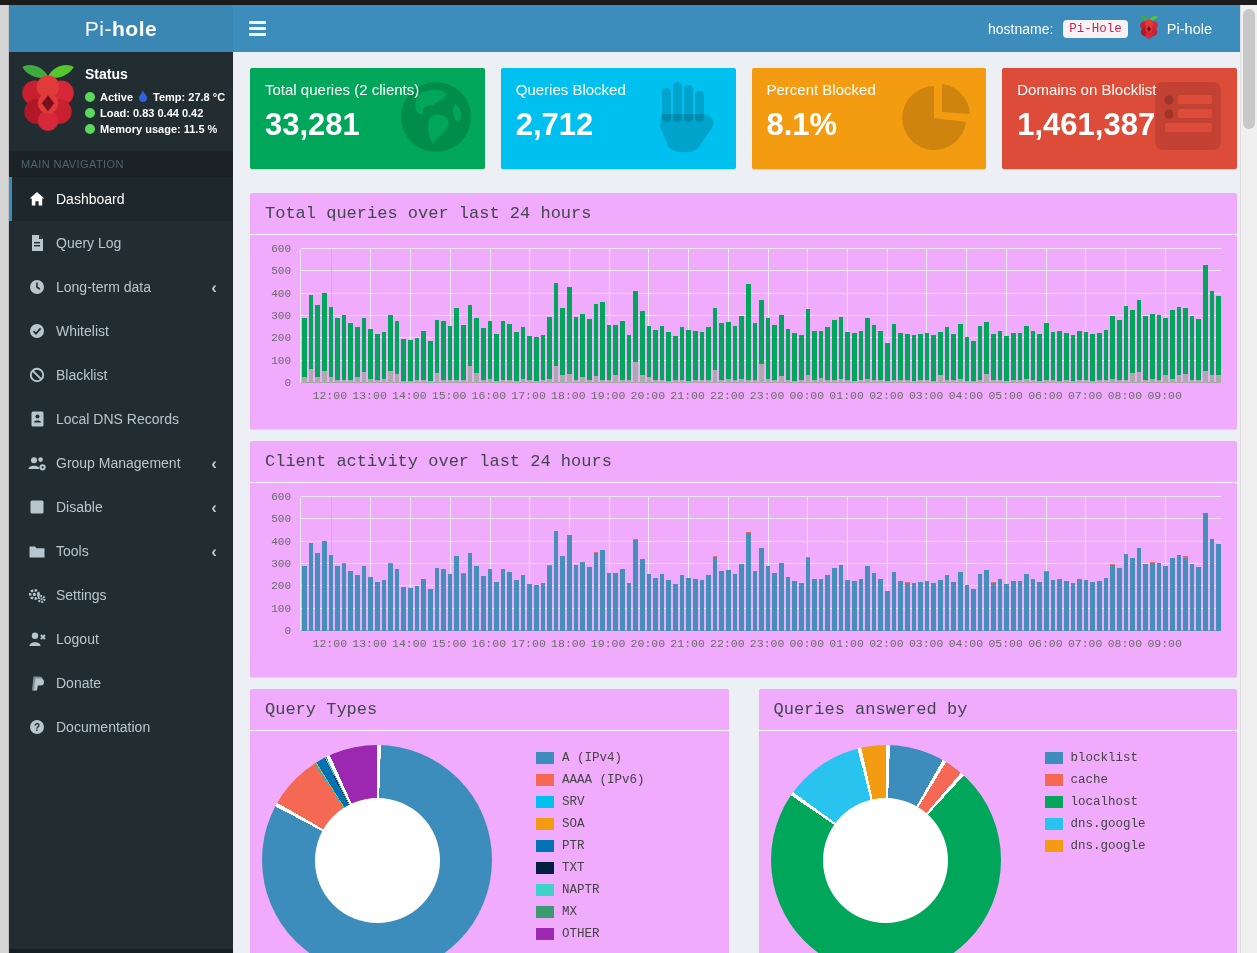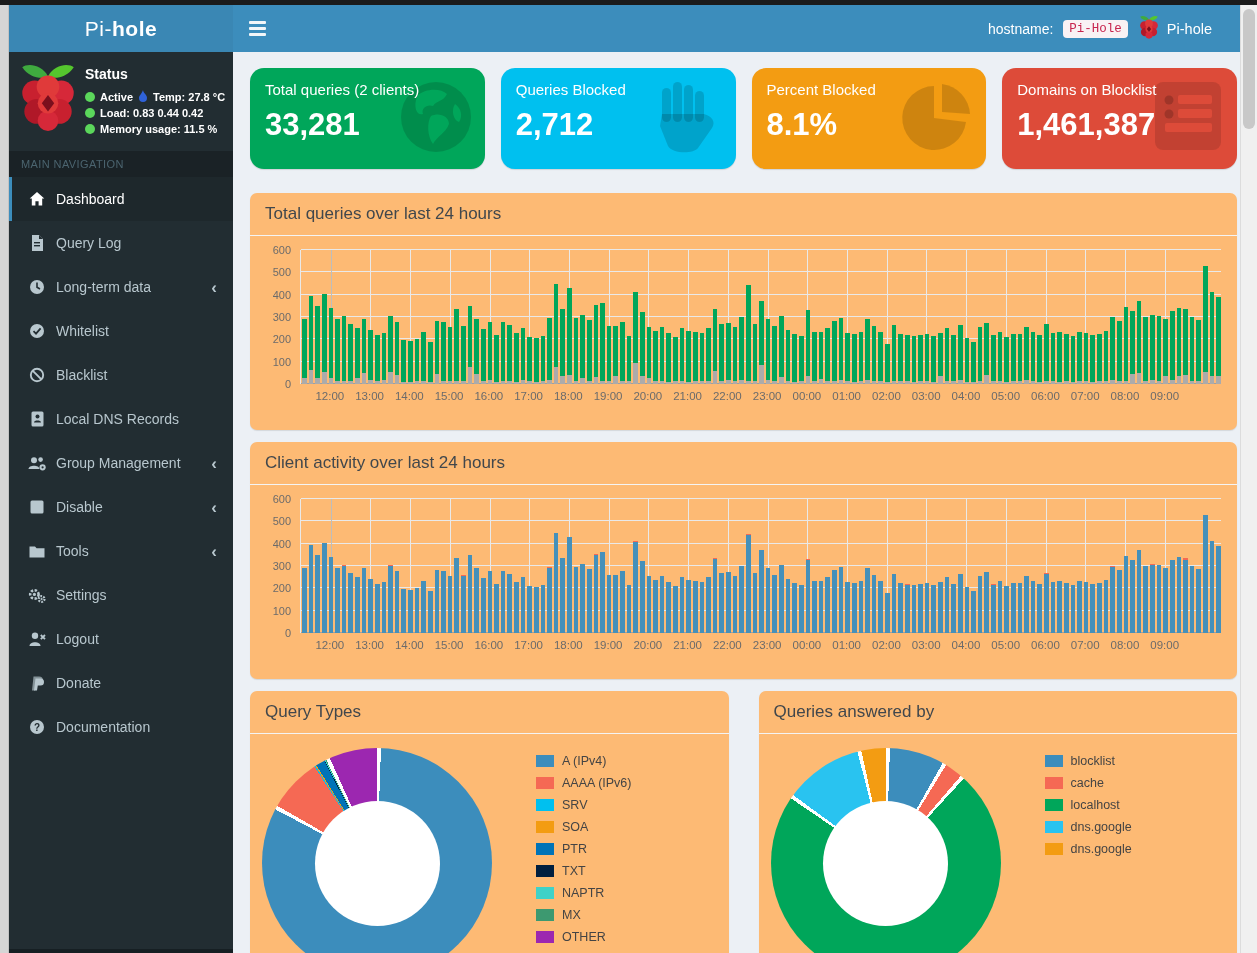--- a/index.html
+++ b/index.html
@@ -35,26 +35,26 @@
   .nav-header { background:#1a2226; color:#4b646f; font-size:11px; padding:7px 12px; letter-spacing:.4px; }
   .nav-item { display:flex; align-items:center; height:44px; padding-left:14px; color:#b8c7ce; font-size:14px; cursor:pointer; border-left:3px solid transparent; }
   .nav-item .nav-icon { width:22px; margin-right:8px; display:flex; align-items:center; justify-content:center; color:inherit; }
   .nav-item.active { background:#1e282c; color:#fff; border-left-color:#3c8dbc; }
   .nav-item .chev { margin-left:auto; margin-right:16px; font-size:17px; font-weight:700; line-height:1; }
 
   
   .main { position:absolute; left:233px; top:52px; right:17px; bottom:0; padding:16px 3px 0 17px; overflow:hidden; }
 
   .cards { display:flex; gap:16px; margin-bottom:24px; }
-  .card { flex:1; height:101px; border-radius:14px; position:relative; color:#fff; padding:13px 15px; box-shadow:0 1px 1px rgba(0,0,0,.12); overflow:hidden; }
+  .card { flex:1; height:101px; border-radius:2px; position:relative; color:#fff; padding:13px 15px; box-shadow:0 1px 1px rgba(0,0,0,.12); overflow:hidden; }
   .card-label { font-size:15px; position:relative; z-index:2; }
   .card-value { font-size:31px; font-weight:700; margin-top:9px; position:relative; z-index:2; }
   .card-icon { position:absolute; right:10px; top:10px; z-index:1; }
 
-  .panel { background:#fdba74; border-radius:7px; box-shadow:0 1px 1px rgba(0,0,0,.1); margin-bottom:12px; }
+  .panel { background:#f0abfc; border-radius:2px; box-shadow:0 1px 1px rgba(0,0,0,.1); margin-bottom:12px;font-family:Liberation Mono, monospace; }
   .panel-header { padding:11px 15px; font-size:17px; color:#41474c; border-bottom:1px solid #f4f4f4; }
   .panel-body { padding:10px 12px 20px 10px; }
 
   
   .chart { position:relative; height:164px; }
   .plot { position:absolute; left:40px; right:4px; top:4px; height:134px; border-left:1px solid #e9e9e9; }
   .hgrid { position:absolute; left:0; right:0; height:1px; background:#e9e9e9; }
   .hgrid.zero { background:#9f9f9f; }
   .vgrid { position:absolute; top:0; bottom:0; width:1px; background:#e9e9e9; }
   .vgrid.first { background:#bdbdbd; }

